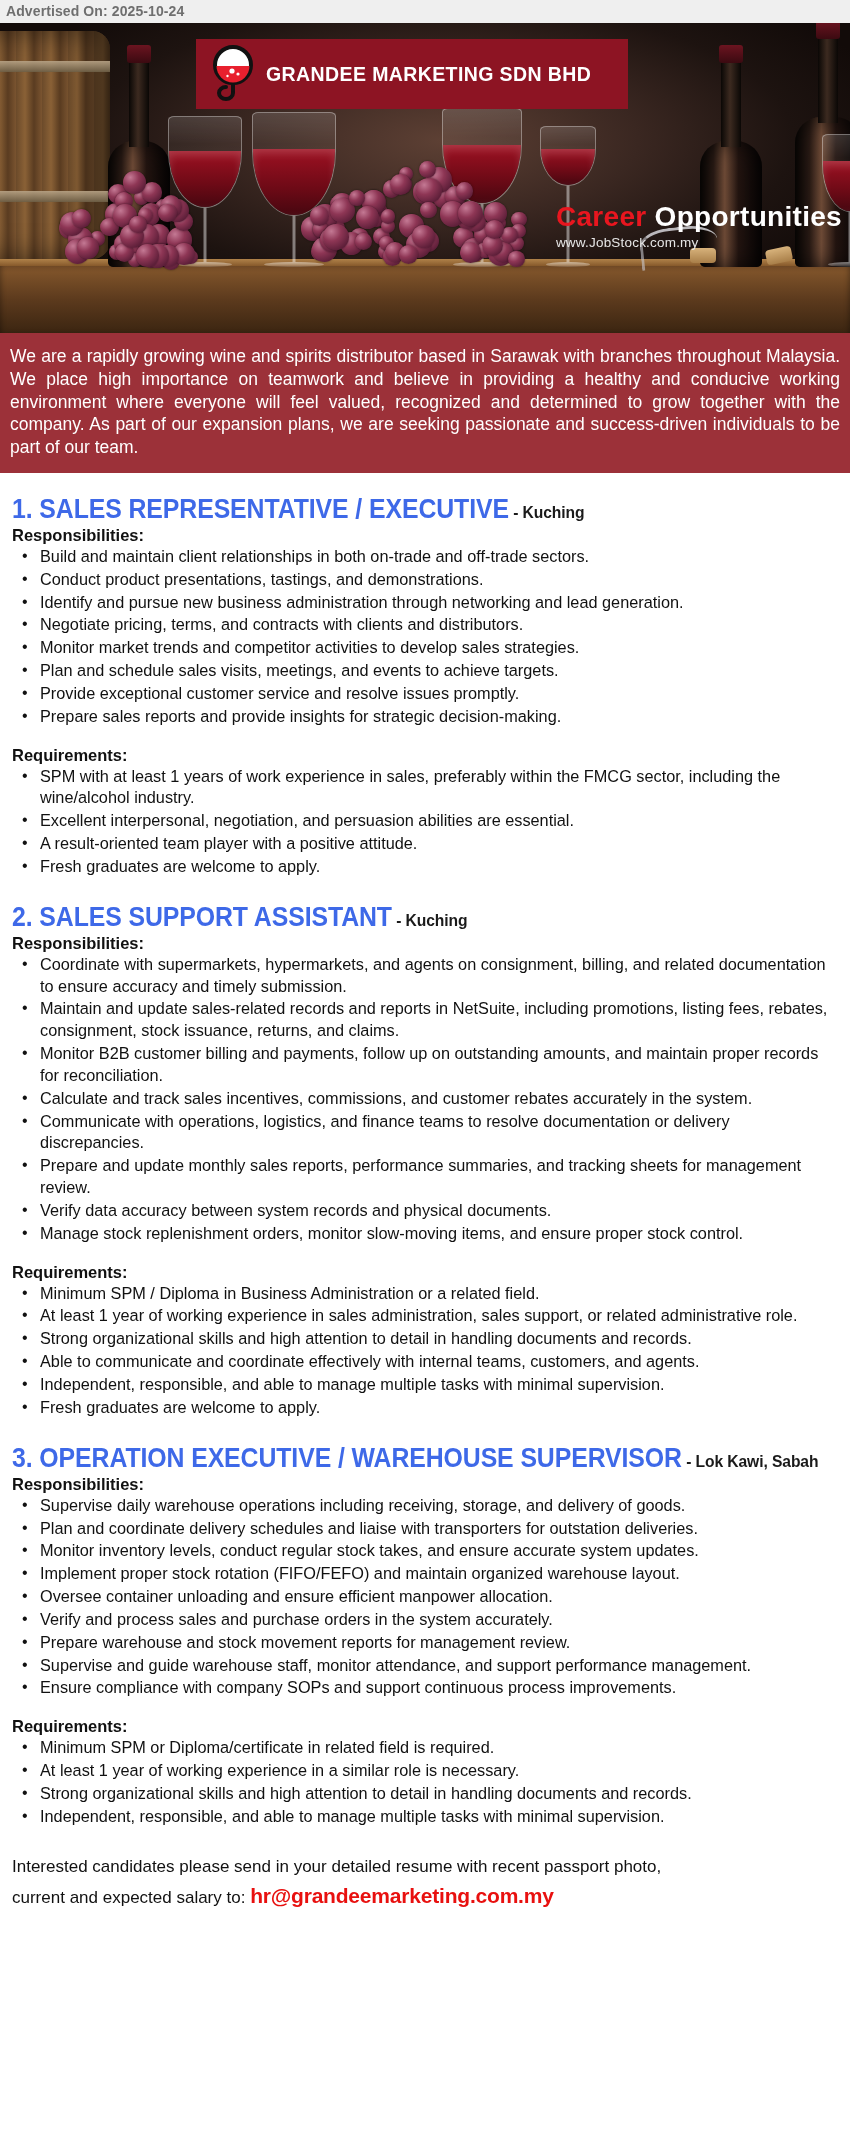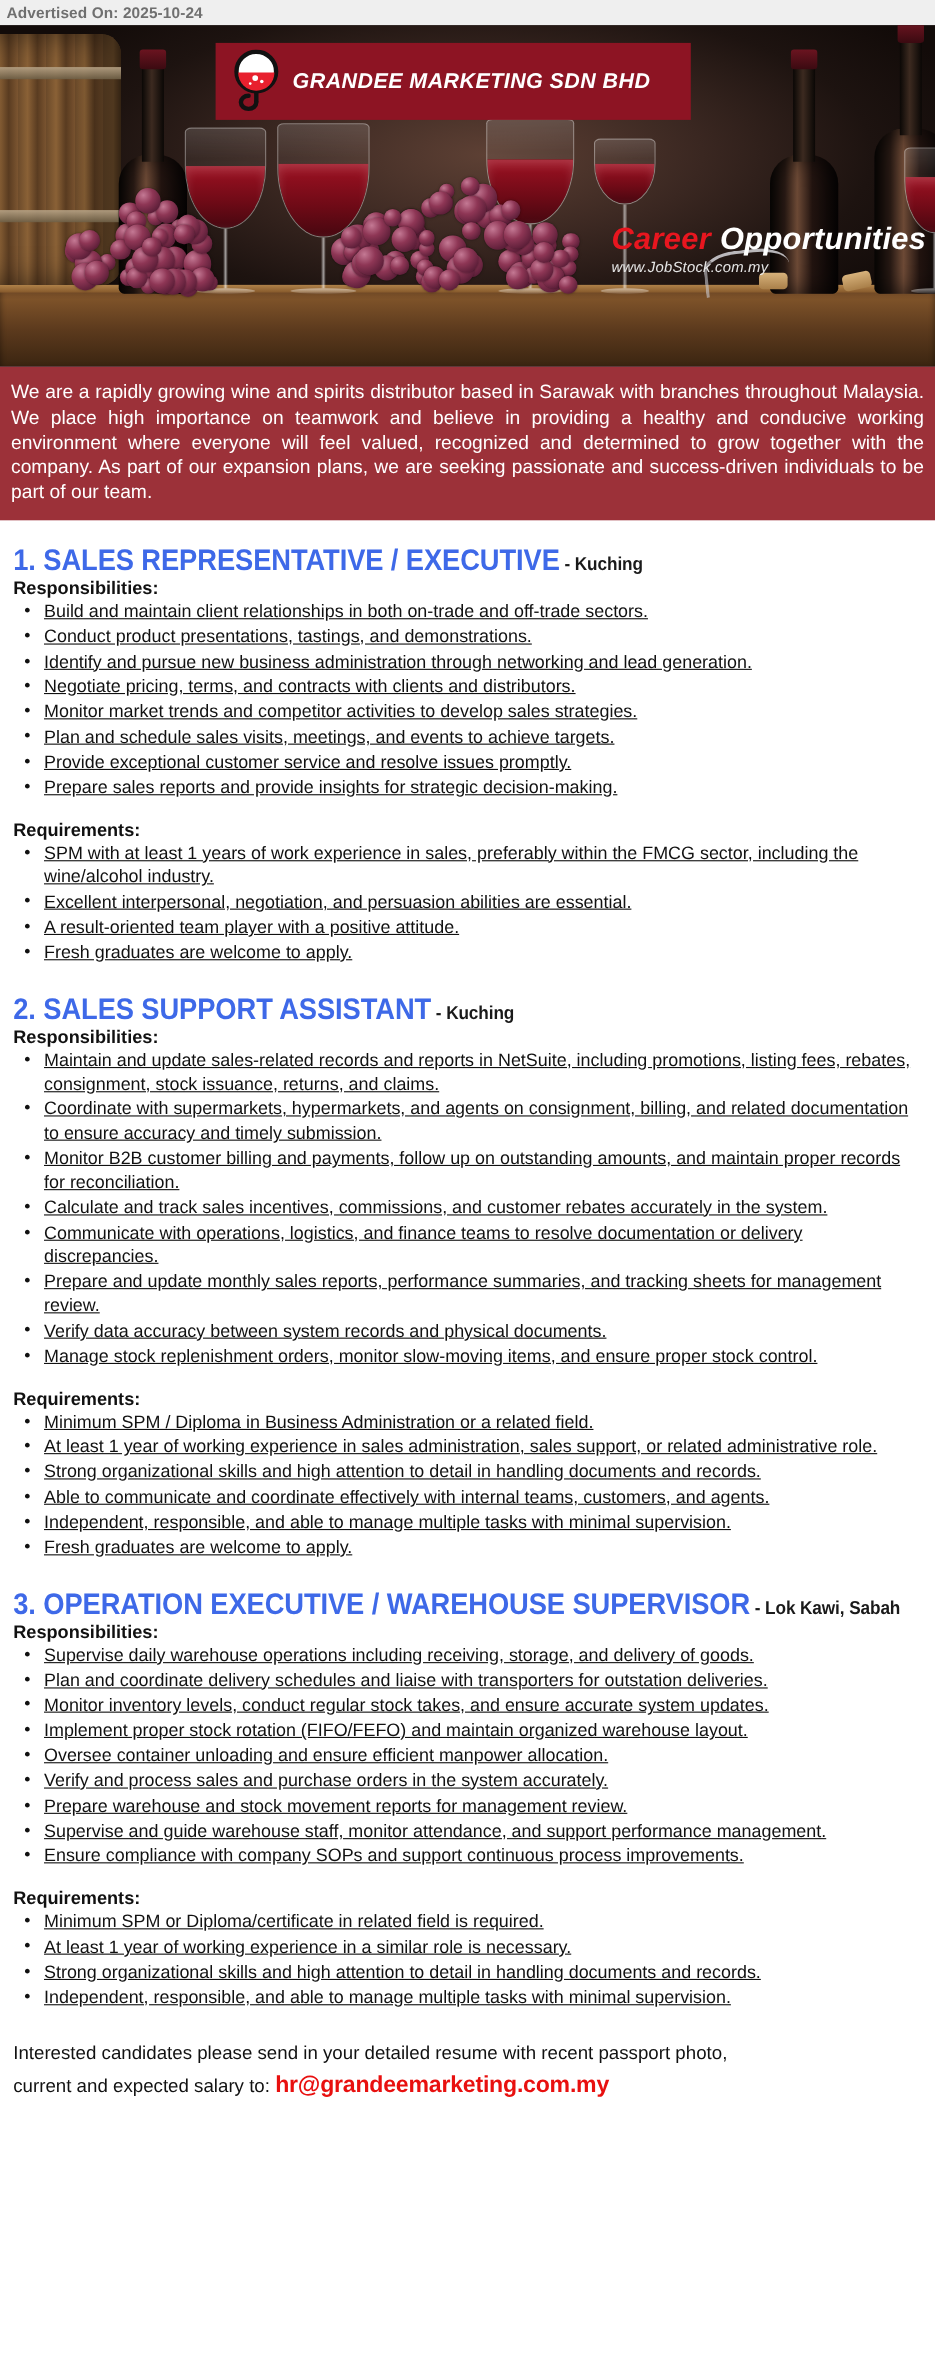--- a/index.html
+++ b/index.html
@@ -24,21 +24,20 @@
 
   
   .hero {
     position: relative;
     width: 850px;
     height: 310px;
     overflow: hidden;
     background:
       radial-gradient(ellipse 55% 60% at 52% 38%, #5d4034 0%, #3a2721 42%, #1d1310 75%, #120b09 100%),
       #120b09;
-    font-style: italic;
   }
   
   .hero .tabletop {
     position: absolute;
     left: 0; right: 0; bottom: 0;
     height: 74px;
     background:
       linear-gradient(180deg, #6b4526 0%, #7d5229 18%, #5c3a1d 55%, #3b2511 100%);
     box-shadow: inset 0 3px 6px rgba(0,0,0,.45);
   }
@@ -252,21 +251,20 @@
   .sub-head.req { margin-top: 18px; }
 
   ul.bullets { list-style: none; margin: 0; padding: 0; }
   ul.bullets li {
     position: relative;
     padding-left: 28px;
     font-size: 16.3px;
     line-height: 1.34;
     color: #111;
     margin-bottom: 1px;
-    text-decoration: underline;
   }
   ul.bullets li:before {
     content: "\2022";
     position: absolute;
     left: 10px; top: -1px;
     font-size: 16px;
   }
 
   
   .footer {
@@ -508,22 +506,22 @@
         <li>SPM with at least 1 years of work experience in sales, preferably within the FMCG sector, including the wine/alcohol industry.</li>
         <li>Excellent interpersonal, negotiation, and persuasion abilities are essential.</li>
         <li>A result-oriented team player with a positive attitude.</li>
         <li>Fresh graduates are welcome to apply.</li>
       </ul>
     </div>
     <div class="job">
       <div class="job-title"><span>2.</span><span> SALES SUPPORT ASSISTANT</span><span class="loc"> - Kuching</span></div>
       <div class="sub-head">Responsibilities:</div>
       <ul class="bullets">
+        <li>Coordinate with supermarkets, hypermarkets, and agents on consignment, billing, and related documentation to ensure accuracy and timely submission.</li>
         <li>Maintain and update sales-related records and reports in NetSuite, including promotions, listing fees, rebates, consignment, stock issuance, returns, and claims.</li>
-        <li>Coordinate with supermarkets, hypermarkets, and agents on consignment, billing, and related documentation to ensure accuracy and timely submission.</li>
         <li>Monitor B2B customer billing and payments, follow up on outstanding amounts, and maintain proper records for reconciliation.</li>
         <li>Calculate and track sales incentives, commissions, and customer rebates accurately in the system.</li>
         <li>Communicate with operations, logistics, and finance teams to resolve documentation or delivery discrepancies.</li>
         <li>Prepare and update monthly sales reports, performance summaries, and tracking sheets for management review.</li>
         <li>Verify data accuracy between system records and physical documents.</li>
         <li>Manage stock replenishment orders, monitor slow-moving items, and ensure proper stock control.</li>
       </ul>
       <div class="sub-head req">Requirements:</div>
       <ul class="bullets">
         <li>Minimum SPM / Diploma in Business Administration or a related field.</li>

